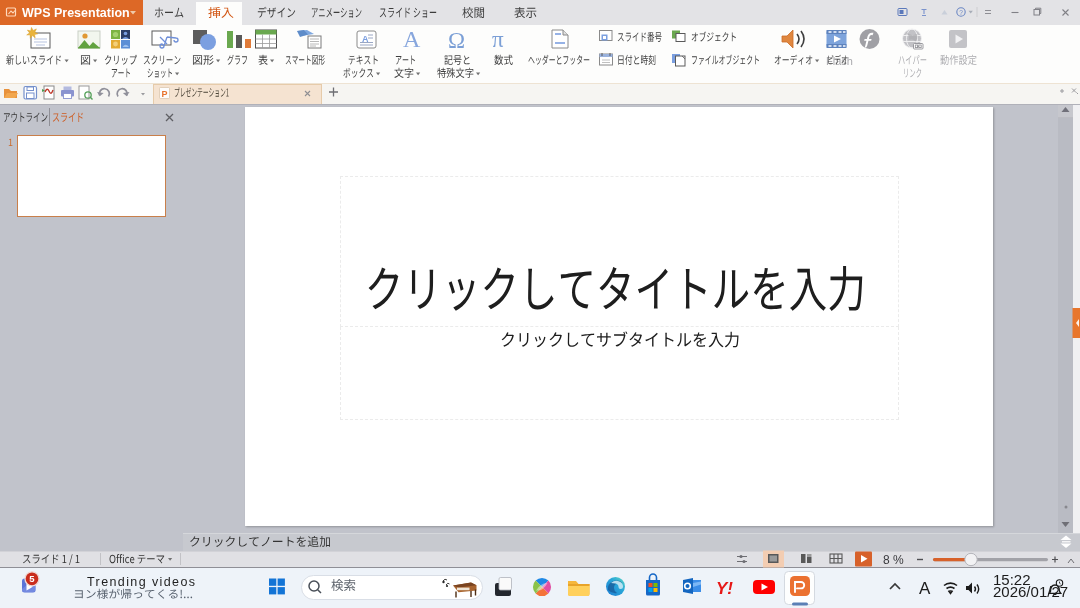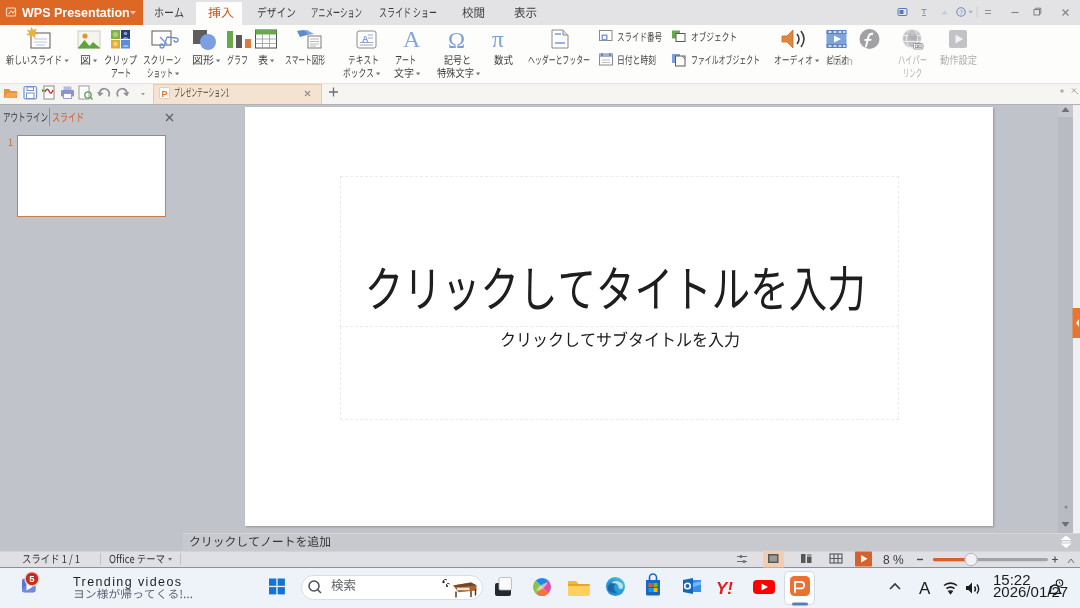--- a/index.html
+++ b/index.html
@@ -31,21 +31,21 @@
 
 <div class="abs" style="left:183px;top:533px;width:897px;height:18px;background:#c7c9cf;border-top:1px solid #d5d7db"></div>
 
 <div class="abs" style="left:0;top:551px;width:1080px;height:16px;background:#e0e0e4;border-top:1px solid #d2d2d7"></div>
 <div class="abs" style="left:100px;top:553px;width:1px;height:12px;background:#c2c2c6"></div>
 <div class="abs" style="left:180px;top:553px;width:1px;height:12px;background:#c2c2c6"></div>
 <div class="abs" style="left:0;top:567px;width:1080px;height:1px;background:#8f8f96"></div>
 
 <div class="abs" style="left:0;top:568px;width:1080px;height:40px;background:#eef3f9"></div>
 <div class="abs" style="left:301px;top:575px;width:182px;height:25px;background:#fff;border:1px solid #d9dee6;border-radius:13px"></div>
-<div class="abs" style="left:73px;top:575px;font-size:12.5px;letter-spacing:1.4px;color:#1f1f1f">Trending videos</div>
+<div class="abs" style="left:87px;top:575px;font-size:12.5px;letter-spacing:1.4px;color:#1f1f1f">Trending videos</div>
 <div class="abs" style="left:826px;top:55px;width:30px;font-size:11px;color:#a9a9ad">Flash</div>
 <div class="abs" style="left:883px;top:553px;font-size:12px;color:#3a3a3e">8 %</div>
 <div class="abs" style="left:993px;top:574px;width:50px;font-size:15px;color:#1b1b1b;text-align:left;line-height:12px">15:22<br>2026/01/27</div>
 <svg class="abs" style="left:0;top:0" width="1080" height="608" viewBox="0 0 1080 608">
 <defs>
         <path id="g0" d="M562 784Q561 777 559 764Q558 752 557 738Q556 724 556 713Q556 687 556 652Q556 618 556 585Q556 552 556 527Q556 507 556 469Q556 431 556 384Q556 336 556 285Q556 234 556 188Q556 141 556 104Q556 68 556 50Q556 11 536 -9Q516 -29 470 -29Q449 -29 424 -28Q398 -27 373 -26Q348 -24 328 -22L321 57Q354 51 385 48Q417 46 436 46Q457 46 466 55Q475 64 475 84Q475 98 475 132Q475 166 475 212Q475 258 475 308Q475 358 475 404Q475 449 475 482Q475 515 475 527Q475 545 475 579Q475 613 475 650Q475 687 475 713Q475 729 473 751Q471 773 468 784ZM112 616Q134 613 153 612Q173 610 197 610Q209 610 246 610Q283 610 336 610Q388 610 448 610Q508 610 569 610Q629 610 681 610Q734 610 771 610Q807 610 820 610Q838 610 861 612Q883 613 902 615V532Q882 534 861 534Q840 535 821 535Q808 535 772 535Q735 535 683 535Q630 535 570 535Q510 535 450 535Q390 535 337 535Q285 535 248 535Q211 535 198 535Q175 535 154 534Q133 533 112 531ZM342 380Q326 348 303 310Q279 272 251 234Q224 196 198 162Q171 129 150 106L81 153Q106 176 133 208Q161 240 187 276Q213 312 235 348Q257 384 272 414ZM760 414Q780 390 804 356Q827 323 852 286Q876 249 897 214Q918 179 933 152L859 111Q845 141 824 177Q804 213 781 250Q758 287 735 320Q711 353 692 377Z"></path>
         <path id="g1" d="M102 433Q117 432 139 431Q161 429 187 429Q214 428 241 428Q257 428 291 428Q324 428 369 428Q414 428 465 428Q515 428 566 428Q616 428 662 428Q707 428 740 428Q773 428 789 428Q827 428 854 430Q881 432 897 433V335Q882 336 853 338Q823 340 790 340Q774 340 740 340Q706 340 661 340Q617 340 566 340Q515 340 465 340Q414 340 369 340Q325 340 291 340Q257 340 241 340Q200 340 163 338Q126 337 102 335Z"></path>
         <path id="g2" d="M522 746Q515 727 506 706Q498 685 488 653Q479 628 465 583Q451 538 434 484Q416 429 396 371Q377 313 358 258Q339 203 324 159Q308 116 297 90L206 87Q219 117 236 163Q253 209 273 266Q293 323 312 382Q332 442 350 498Q368 554 381 599Q395 644 403 670Q412 705 416 726Q420 746 422 766ZM712 411Q739 372 771 319Q802 266 834 207Q865 149 892 96Q918 43 934 4L850 -34Q835 7 810 62Q785 118 756 177Q726 236 695 289Q664 342 637 377ZM167 111Q203 113 254 117Q306 122 366 128Q426 133 488 140Q551 147 610 154Q669 160 718 167Q767 173 799 177L821 100Q787 95 735 89Q683 83 622 76Q562 70 497 62Q433 55 372 48Q311 41 259 36Q207 31 172 28Q153 26 132 23Q111 20 89 17L74 110Q97 109 121 110Q146 110 167 111Z"></path>
         <path id="g3" d="M867 823 912 765Q844 752 756 741Q667 731 574 724Q480 718 393 714Q391 726 386 743Q380 760 375 772Q440 775 508 780Q575 785 642 791Q708 798 765 806Q823 814 867 823ZM362 643H954V577H362ZM393 498H921V80H849V435H462V73H393ZM434 340H880V278H434ZM434 179H880V115H434ZM618 765H689V-80H618ZM27 308Q88 323 174 348Q260 373 349 399L358 332Q276 306 194 281Q112 255 45 235ZM44 638H349V568H44ZM180 839H252V12Q252 -21 244 -38Q237 -56 217 -65Q198 -74 166 -77Q134 -80 85 -79Q83 -65 77 -44Q70 -23 62 -7Q96 -8 124 -8Q152 -8 162 -8Q172 -8 176 -3Q180 1 180 11Z"></path>
         <path id="g4" d="M228 779H511V703H228ZM473 779H549Q549 735 553 675Q557 615 570 546Q583 478 610 404Q637 330 683 256Q729 183 798 114Q868 45 967 -13Q959 -20 946 -31Q934 -43 924 -55Q913 -68 906 -77Q806 -16 735 57Q663 131 616 211Q568 291 539 371Q511 452 496 528Q482 603 477 668Q473 733 473 779ZM444 583 529 568Q493 416 436 294Q378 172 297 79Q215 -13 104 -78Q98 -70 85 -59Q73 -48 60 -36Q46 -25 36 -18Q203 70 301 220Q399 371 444 583Z"></path>

